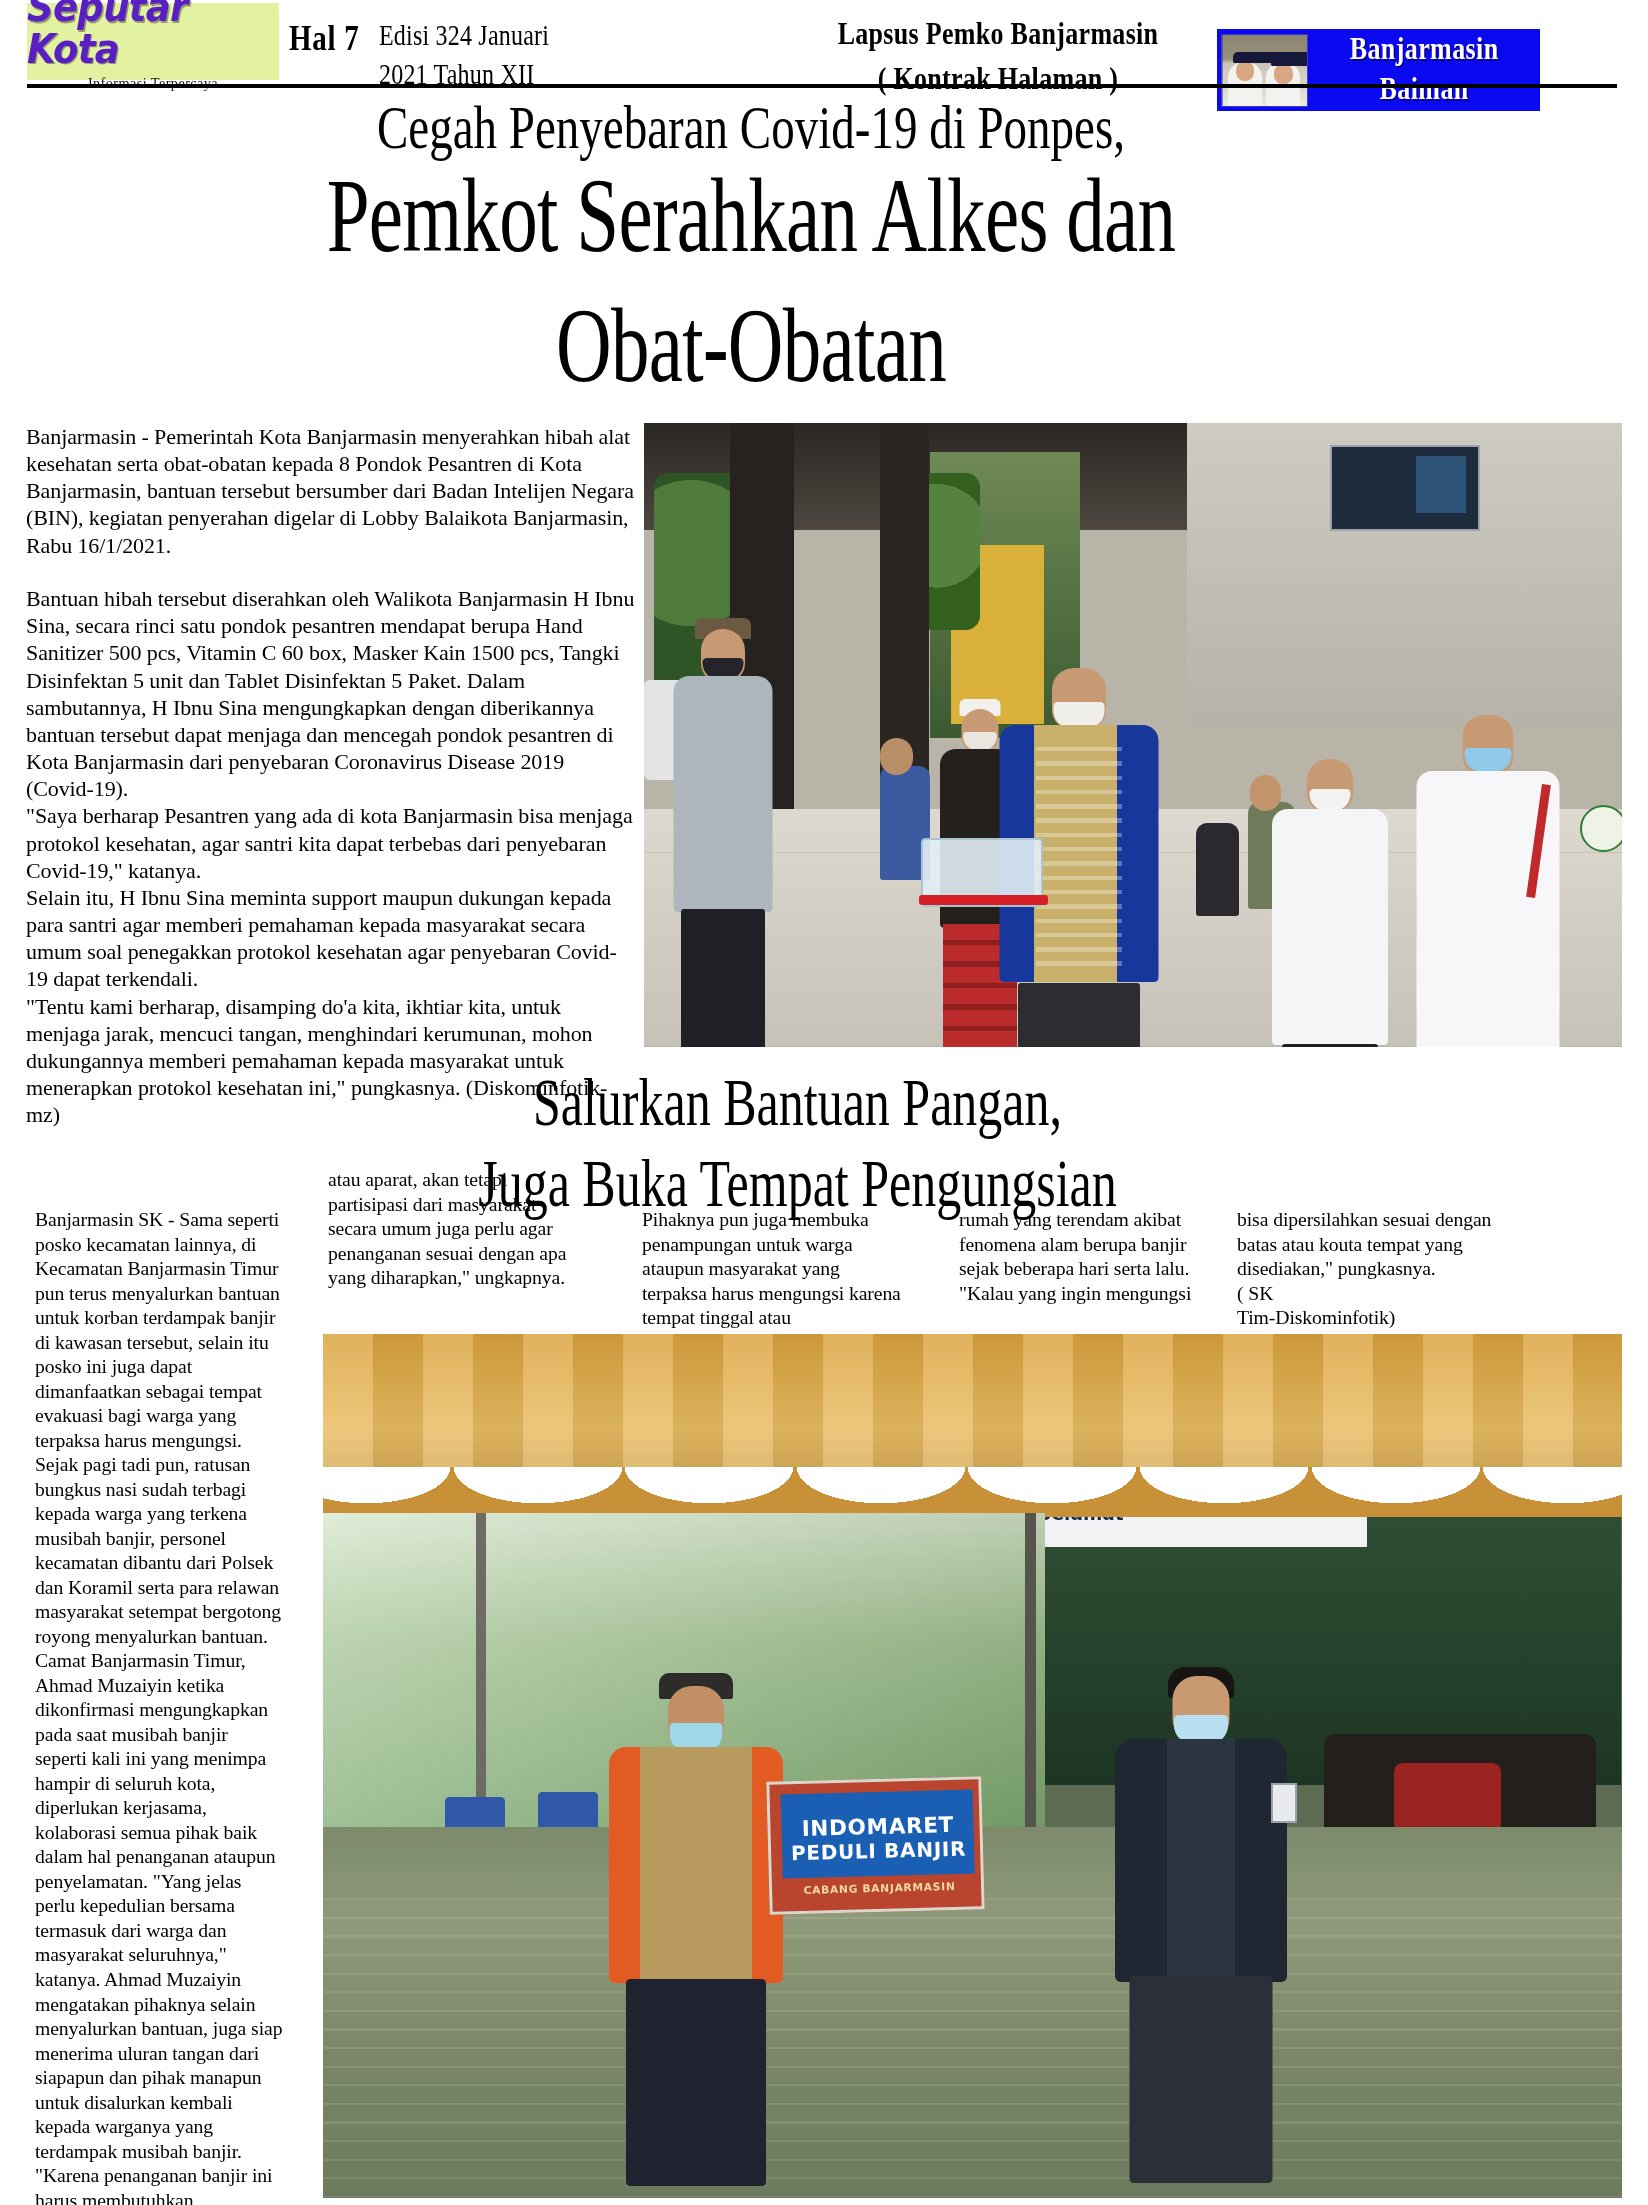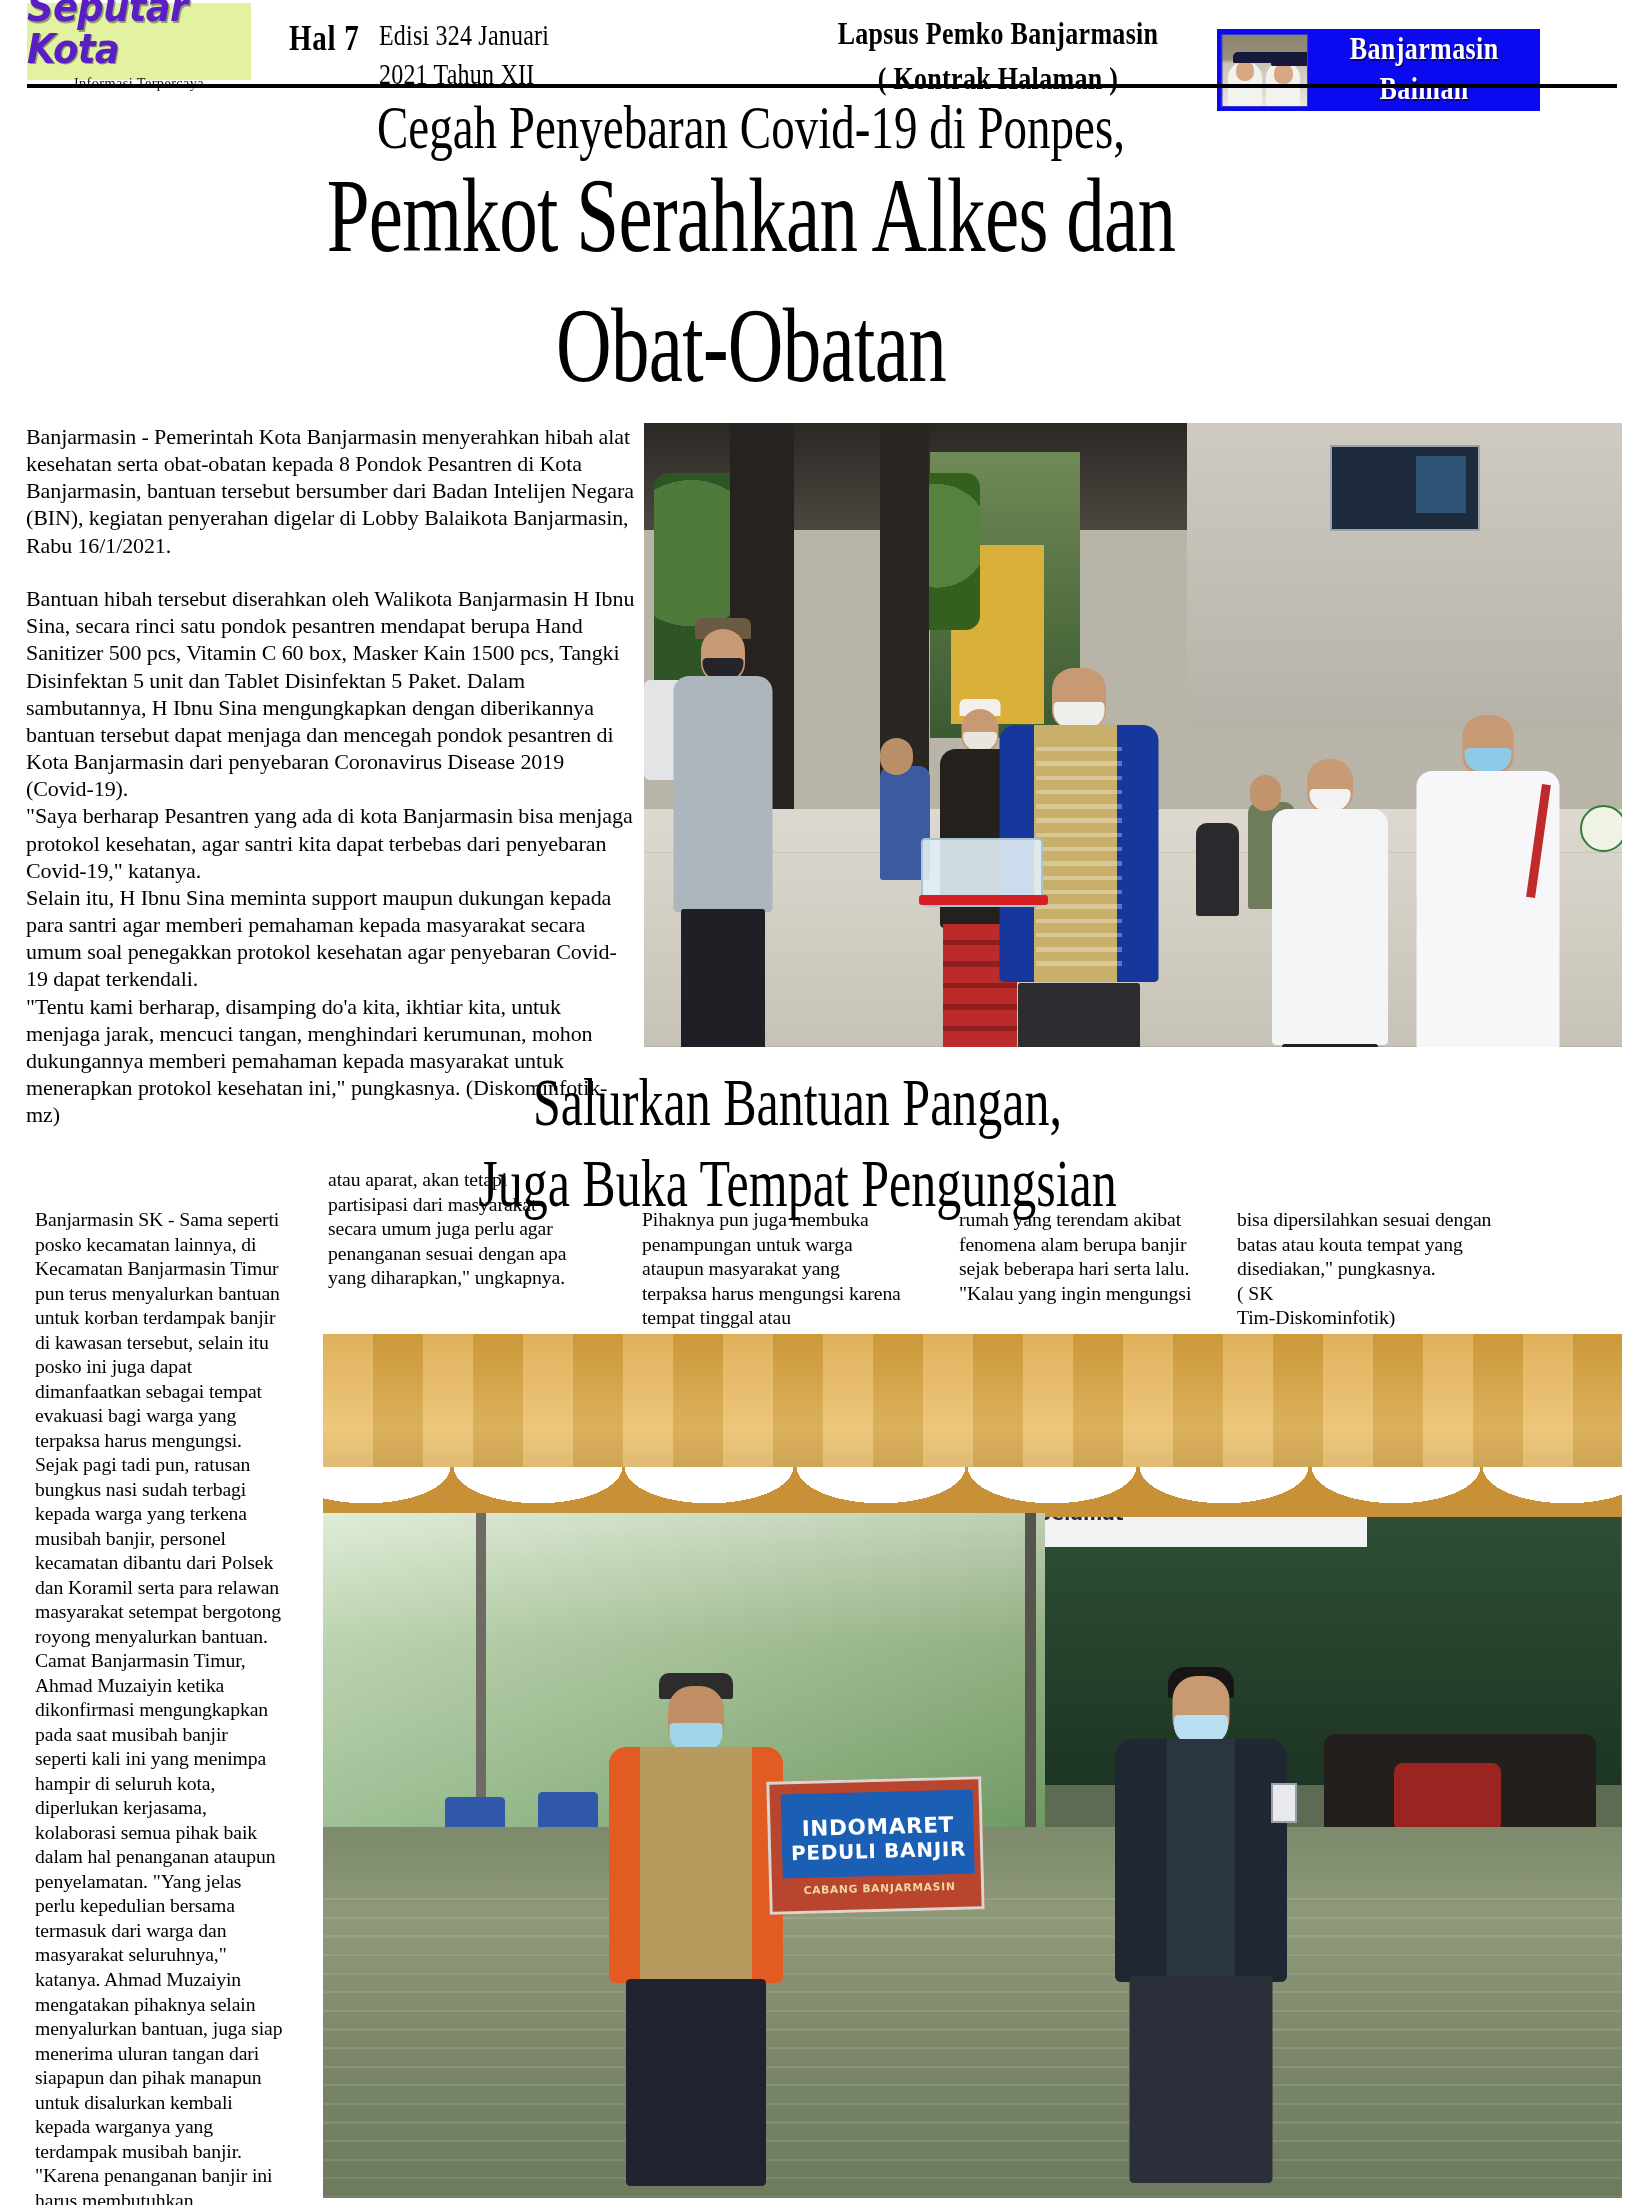--- a/index.html
+++ b/index.html
@@ -17,21 +17,21 @@
 
   
   .masthead {
     position: relative;
     width: 1648px;
     height: 84px;
   }
   .brand-box {
     position: absolute;
     left: 27px; top: 2.9px;
-    width: 224px; height: 77px;
+    width: 252px; height: 77px;
     background: #e3f2a0;
     display: flex;
     flex-direction: column;
     justify-content: center;
     align-items: center;
   }
   .brand-title {
     font-family: "DejaVu Sans", sans-serif;
     font-weight: 700;
     font-style: italic;

